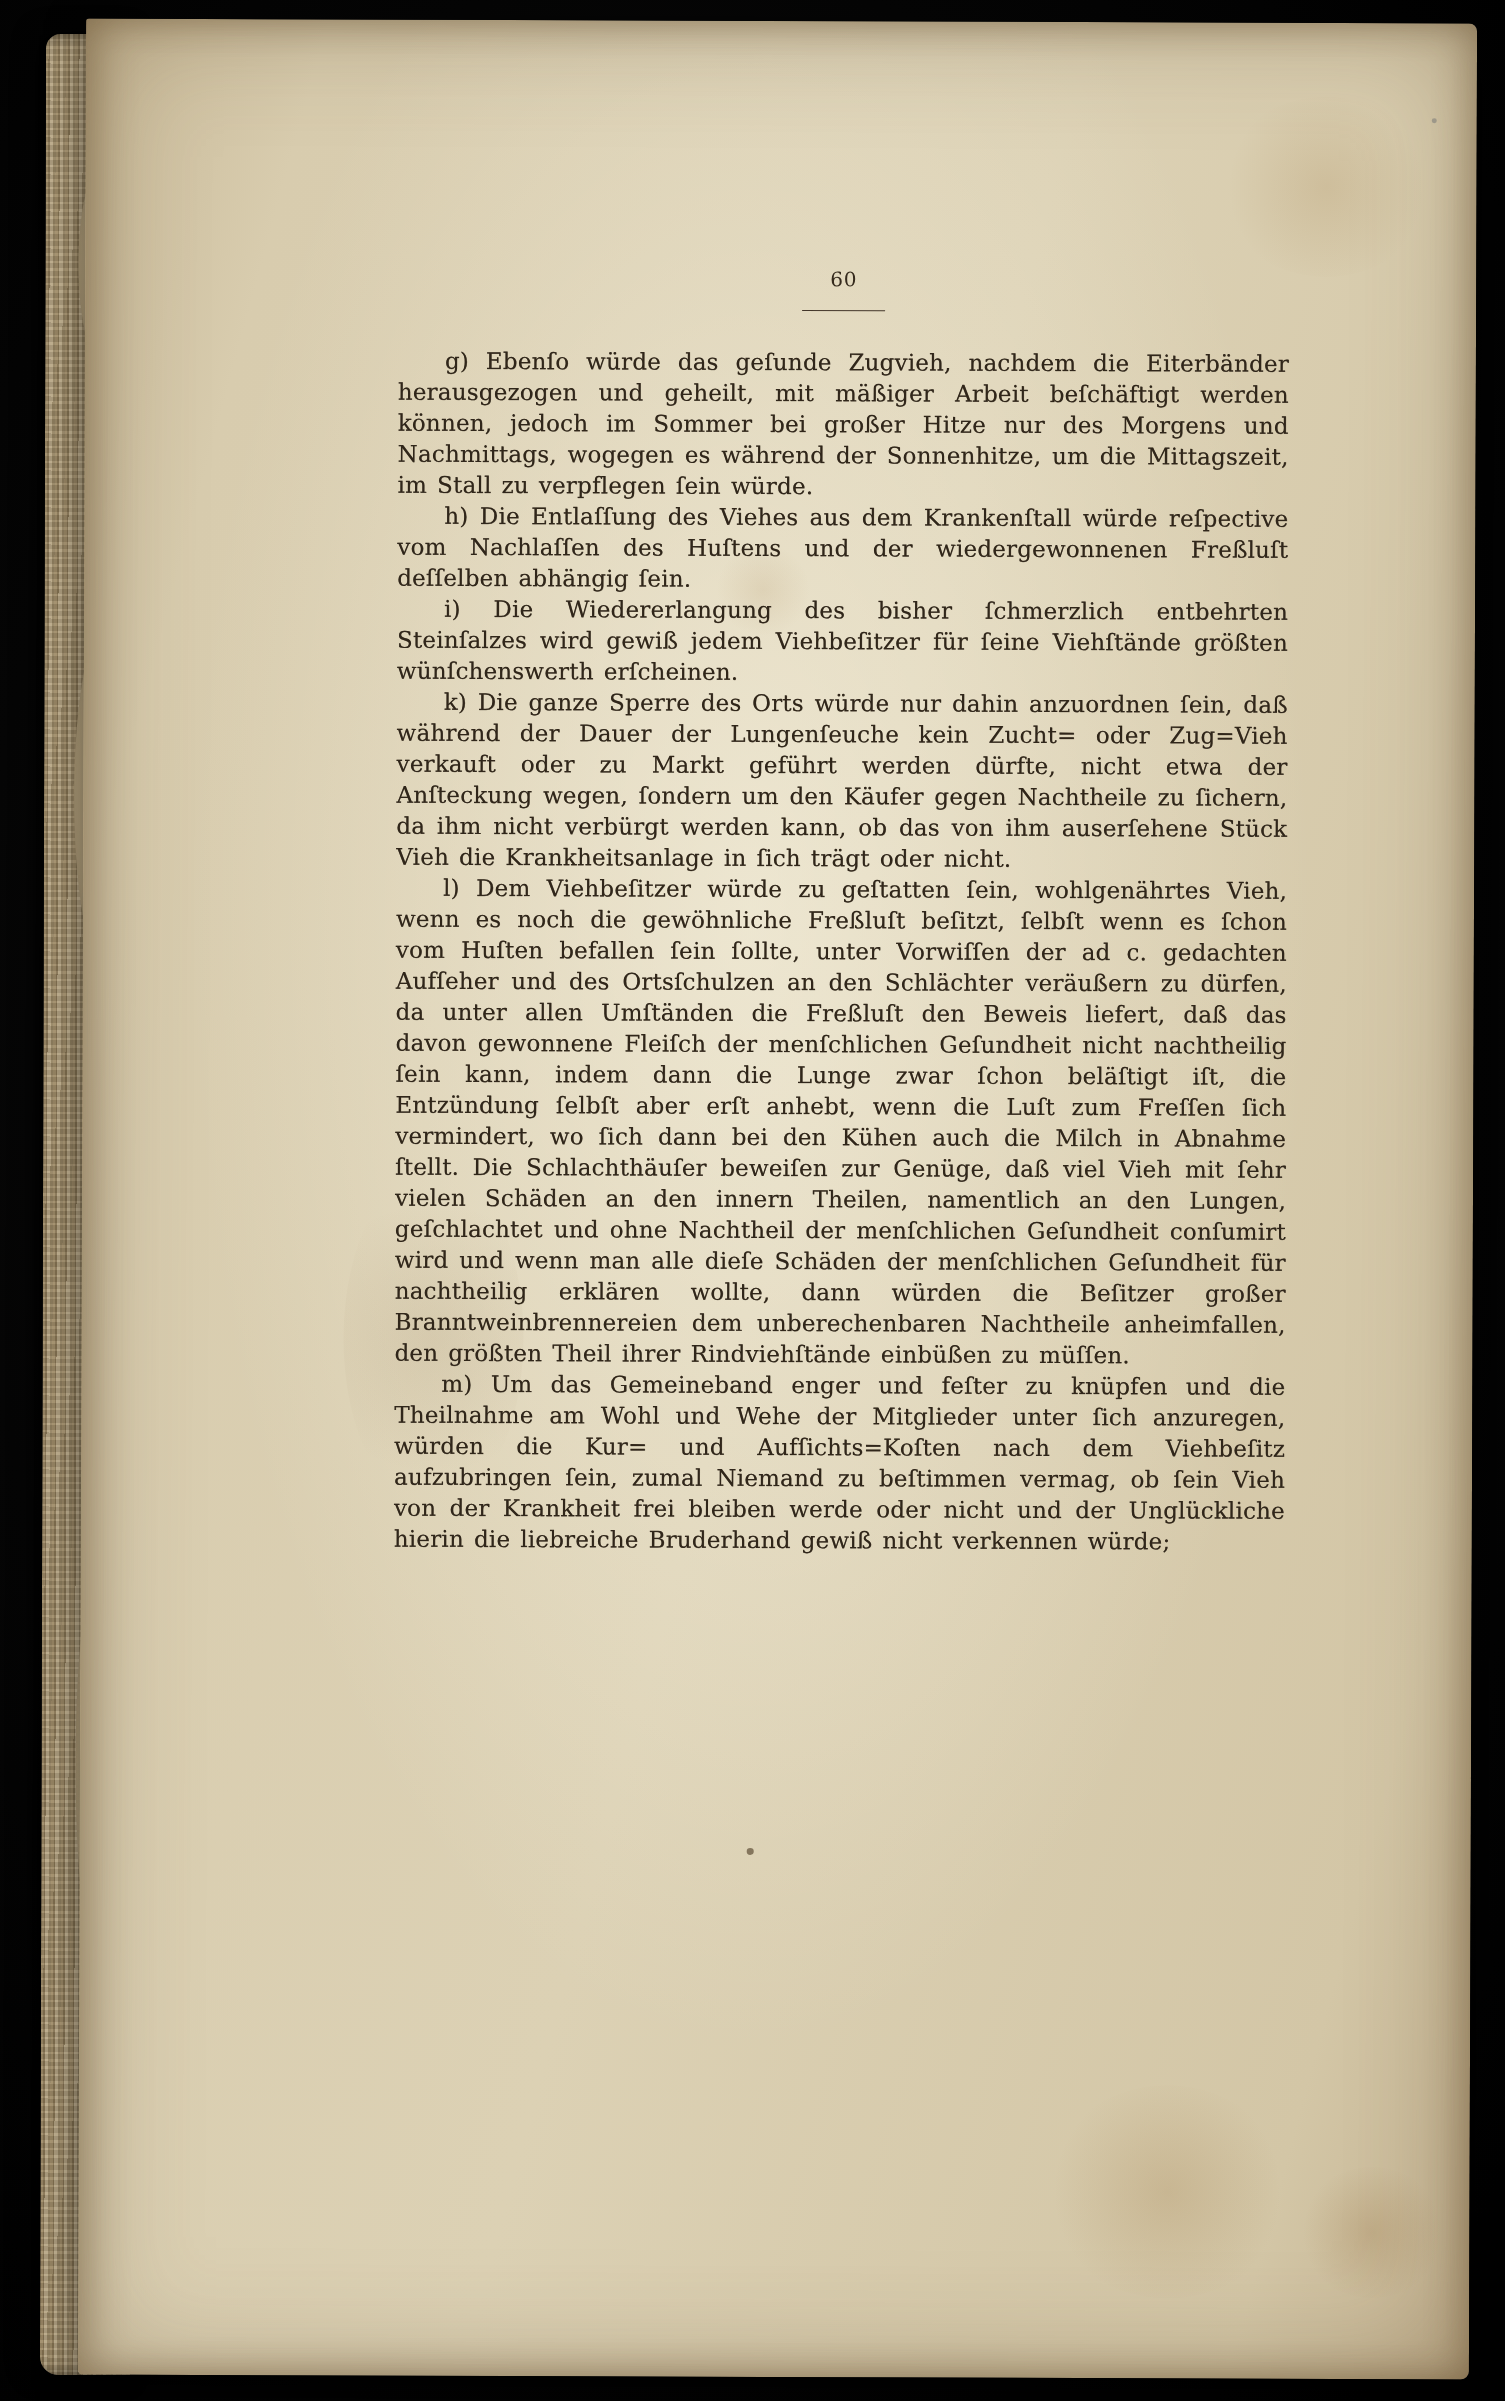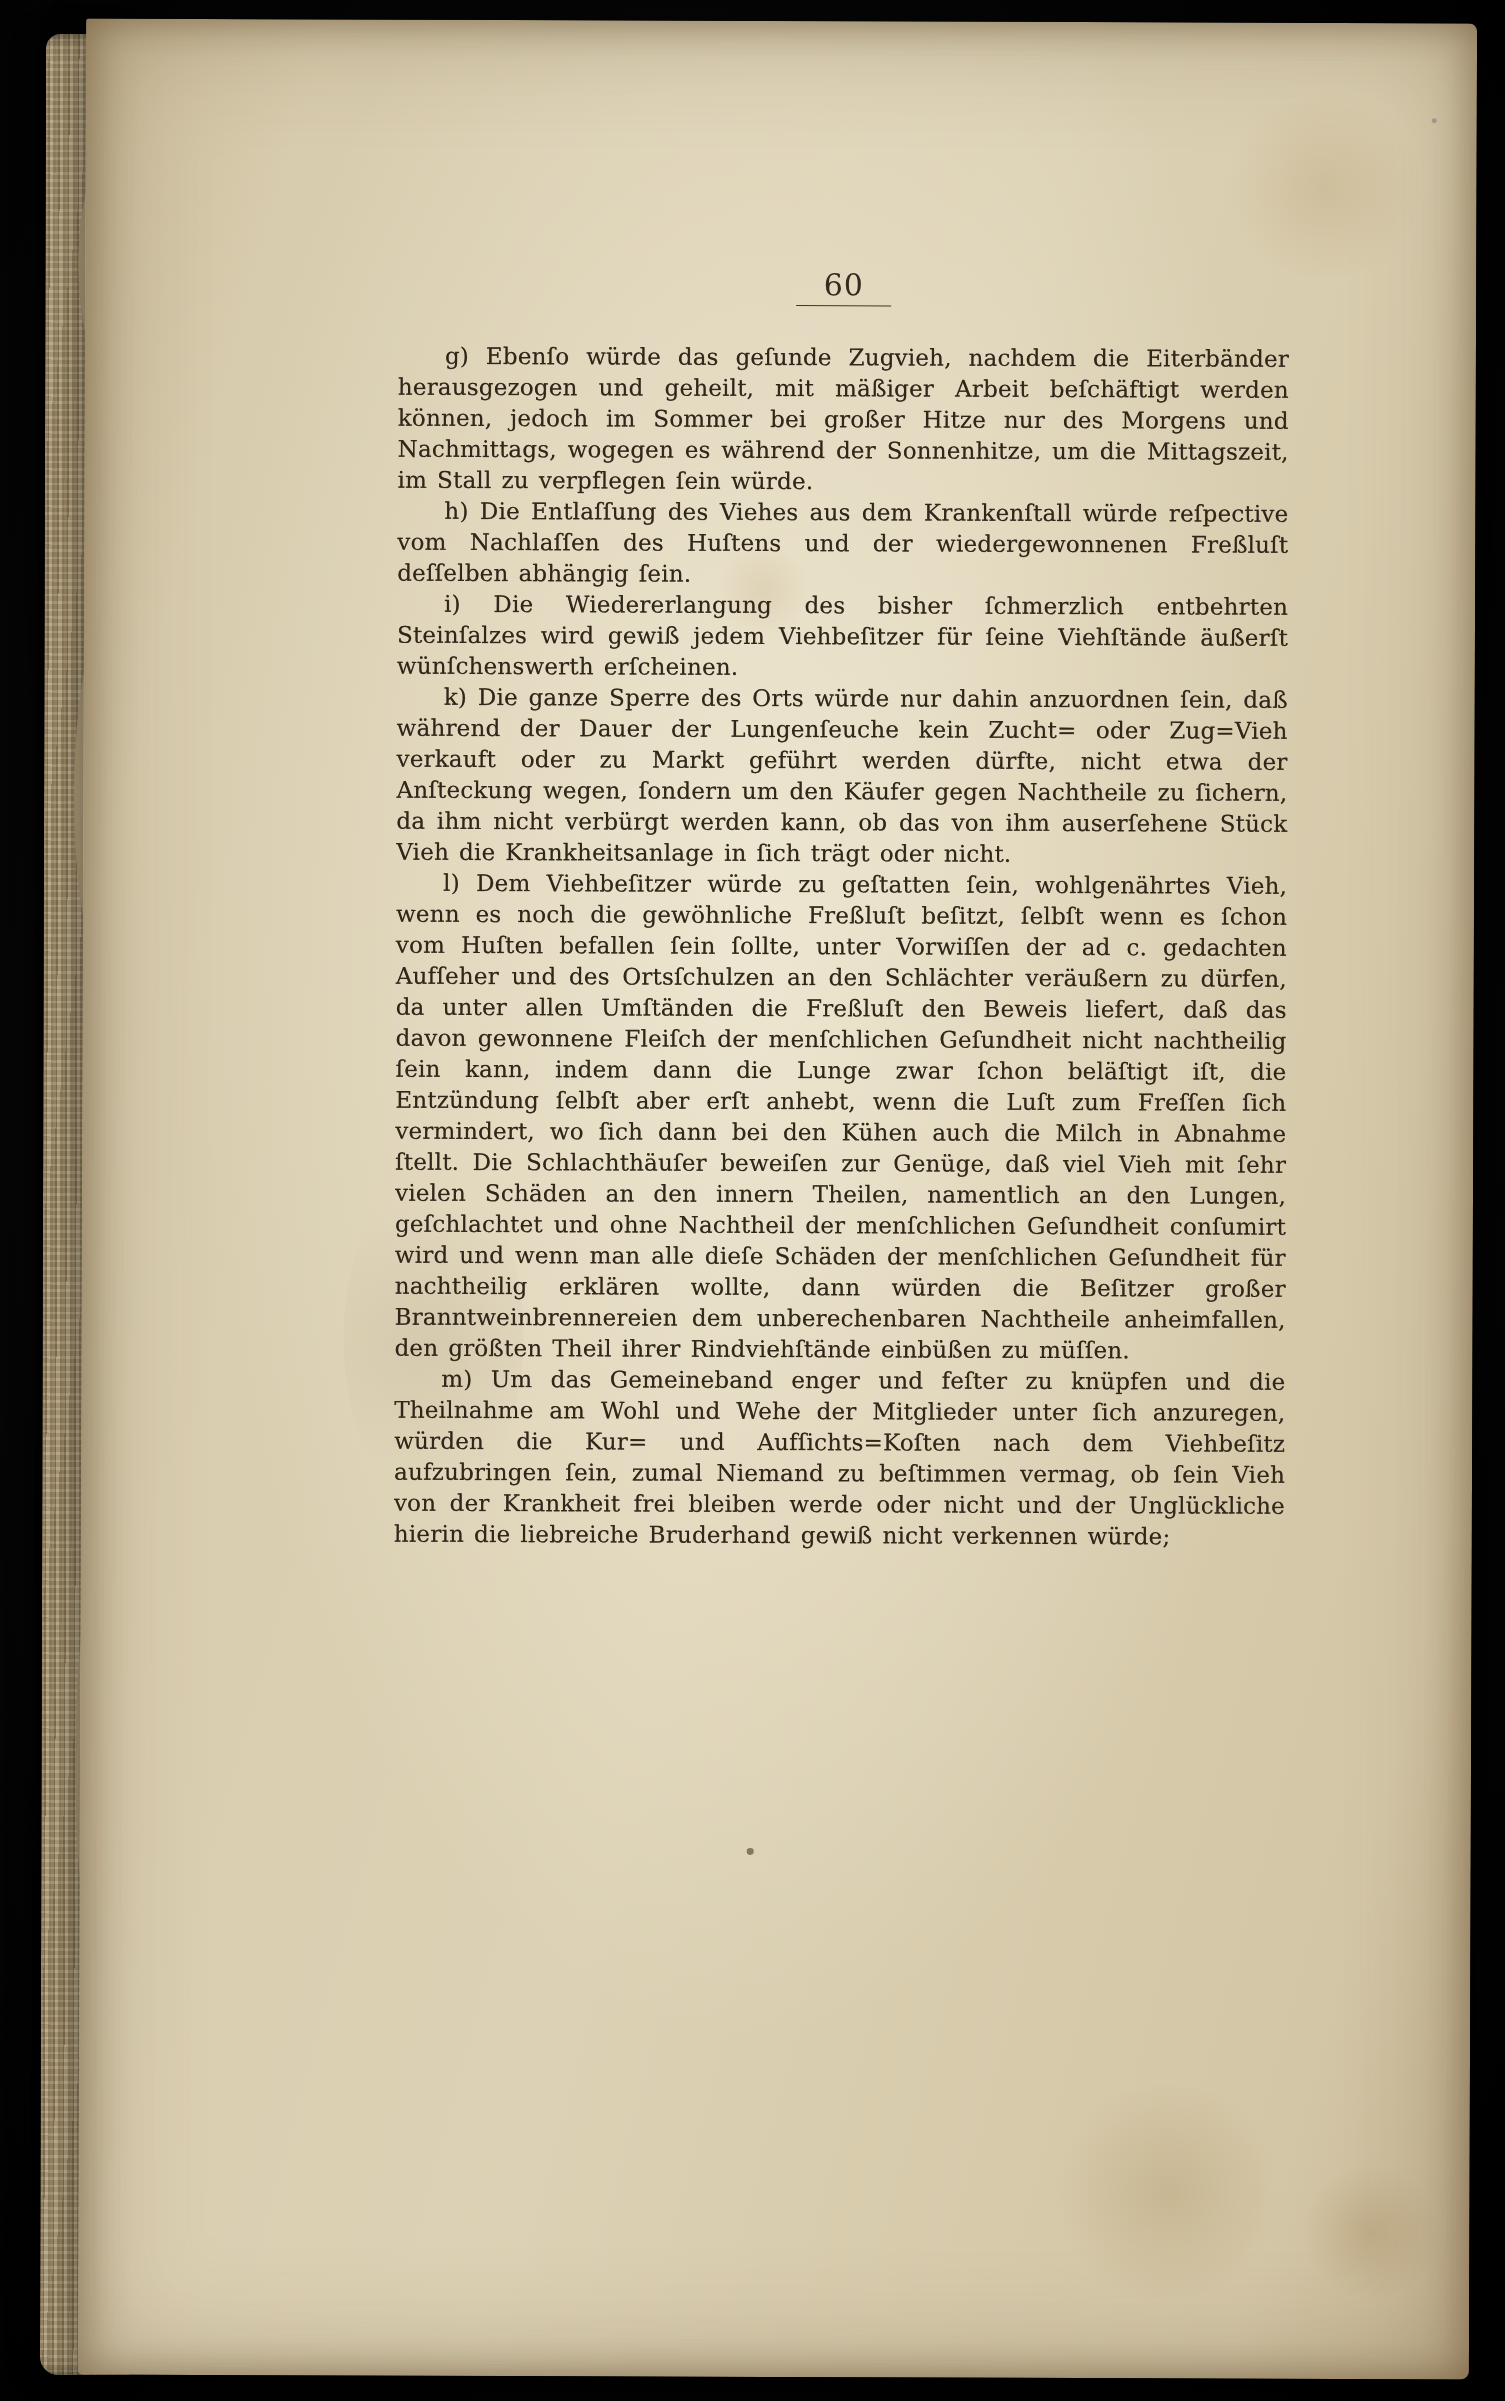--- a/index.html
+++ b/index.html
@@ -68,23 +68,23 @@
     left: 313px; top: 246px;   
     width: 891px;
     color: #30261a;
   }
   .page-number-wrap {
     text-align: center;
     margin-bottom: 36px;
   }
   .page-number {
     display: inline-block;
-    font-size: 30px;
+    font-size: 20px;
     letter-spacing: 0.8px;
-    padding: 0 28px 3px 28px;
+    padding: 0 28px 19px 28px;
     border-bottom: 1.6px solid #43362a;
     color: #352a1d;
   }
   .para {
     margin: 0;
     font-size: 23px;
     line-height: 31px;
     text-align: justify;
     text-indent: 47px;
     word-spacing: 2.5px;
@@ -117,21 +117,21 @@
     <div class="text-block">
 
       <div class="page-number-wrap">
         <span class="page-number">60</span>
       </div>
 
       <p class="para"><span>g)</span> <span>Ebenſo würde das geſunde Zugvieh, nachdem die Eiterbänder herausgezogen und geheilt, mit mäßiger Arbeit beſchäftigt werden können, jedoch im Sommer bei großer Hitze nur des Morgens und Nachmittags, wogegen es während der Sonnenhitze, um die Mittagszeit, im Stall zu verpflegen ſein würde.</span></p>
 
       <p class="para"><span>h)</span> <span>Die Entlaſſung des Viehes aus dem Krankenſtall würde reſpective vom Nachlaſſen des Huſtens und der wiedergewonnenen Freßluſt deſſelben abhängig ſein.</span></p>
 
-      <p class="para"><span>i)</span> <span>Die Wiedererlangung des bisher ſchmerzlich entbehrten Steinſalzes wird gewiß jedem Viehbeſitzer für ſeine Viehſtände äußerſt wünſchenswerth erſcheinen.</span></p>
+      <p class="para"><span>i)</span> <span>Die Wiedererlangung des bisher ſchmerzlich entbehrten Steinſalzes wird gewiß jedem Viehbeſitzer für ſeine Viehſtände größten wünſchenswerth erſcheinen.</span></p>
 
       <p class="para"><span>k)</span> <span>Die ganze Sperre des Orts würde nur dahin anzuordnen ſein, daß während der Dauer der Lungenſeuche kein Zucht= oder Zug=Vieh verkauft oder zu Markt geführt werden dürfte, nicht etwa der Anſteckung wegen, ſondern um den Käufer gegen Nachtheile zu ſichern, da ihm nicht verbürgt werden kann, ob das von ihm auserſehene Stück Vieh die Krankheitsanlage in ſich trägt oder nicht.</span></p>
 
       <p class="para"><span>l)</span> <span>Dem Viehbeſitzer würde zu geſtatten ſein, wohlgenährtes Vieh, wenn es noch die gewöhnliche Freßluſt beſitzt, ſelbſt wenn es ſchon vom Huſten befallen ſein ſollte, unter Vorwiſſen der ad c. gedachten Aufſeher und des Ortsſchulzen an den Schlächter veräußern zu dürfen, da unter allen Umſtänden die Freßluſt den Beweis liefert, daß das davon gewonnene Fleiſch der menſchlichen Geſundheit nicht nachtheilig ſein kann, indem dann die Lunge zwar ſchon beläſtigt iſt, die Entzündung ſelbſt aber erſt anhebt, wenn die Luſt zum Freſſen ſich vermindert, wo ſich dann bei den Kühen auch die Milch in Abnahme ſtellt. Die Schlachthäuſer beweiſen zur Genüge, daß viel Vieh mit ſehr vielen Schäden an den innern Theilen, namentlich an den Lungen, geſchlachtet und ohne Nachtheil der menſchlichen Geſundheit conſumirt wird und wenn man alle dieſe Schäden der menſchlichen Geſundheit für nachtheilig erklären wollte, dann würden die Beſitzer großer Branntweinbrennereien dem unberechenbaren Nachtheile anheimfallen, den größten Theil ihrer Rindviehſtände einbüßen zu müſſen.</span></p>
 
       <p class="para"><span>m)</span> <span>Um das Gemeineband enger und feſter zu knüpfen und die Theilnahme am Wohl und Wehe der Mitglieder unter ſich anzuregen, würden die Kur= und Aufſichts=Koſten nach dem Viehbeſitz aufzubringen ſein, zumal Niemand zu beſtimmen vermag, ob ſein Vieh von der Krankheit frei bleiben werde oder nicht und der Unglückliche hierin die liebreiche Bruderhand gewiß nicht verkennen würde;</span></p>
 
     </div>
   </div>
 </div>

